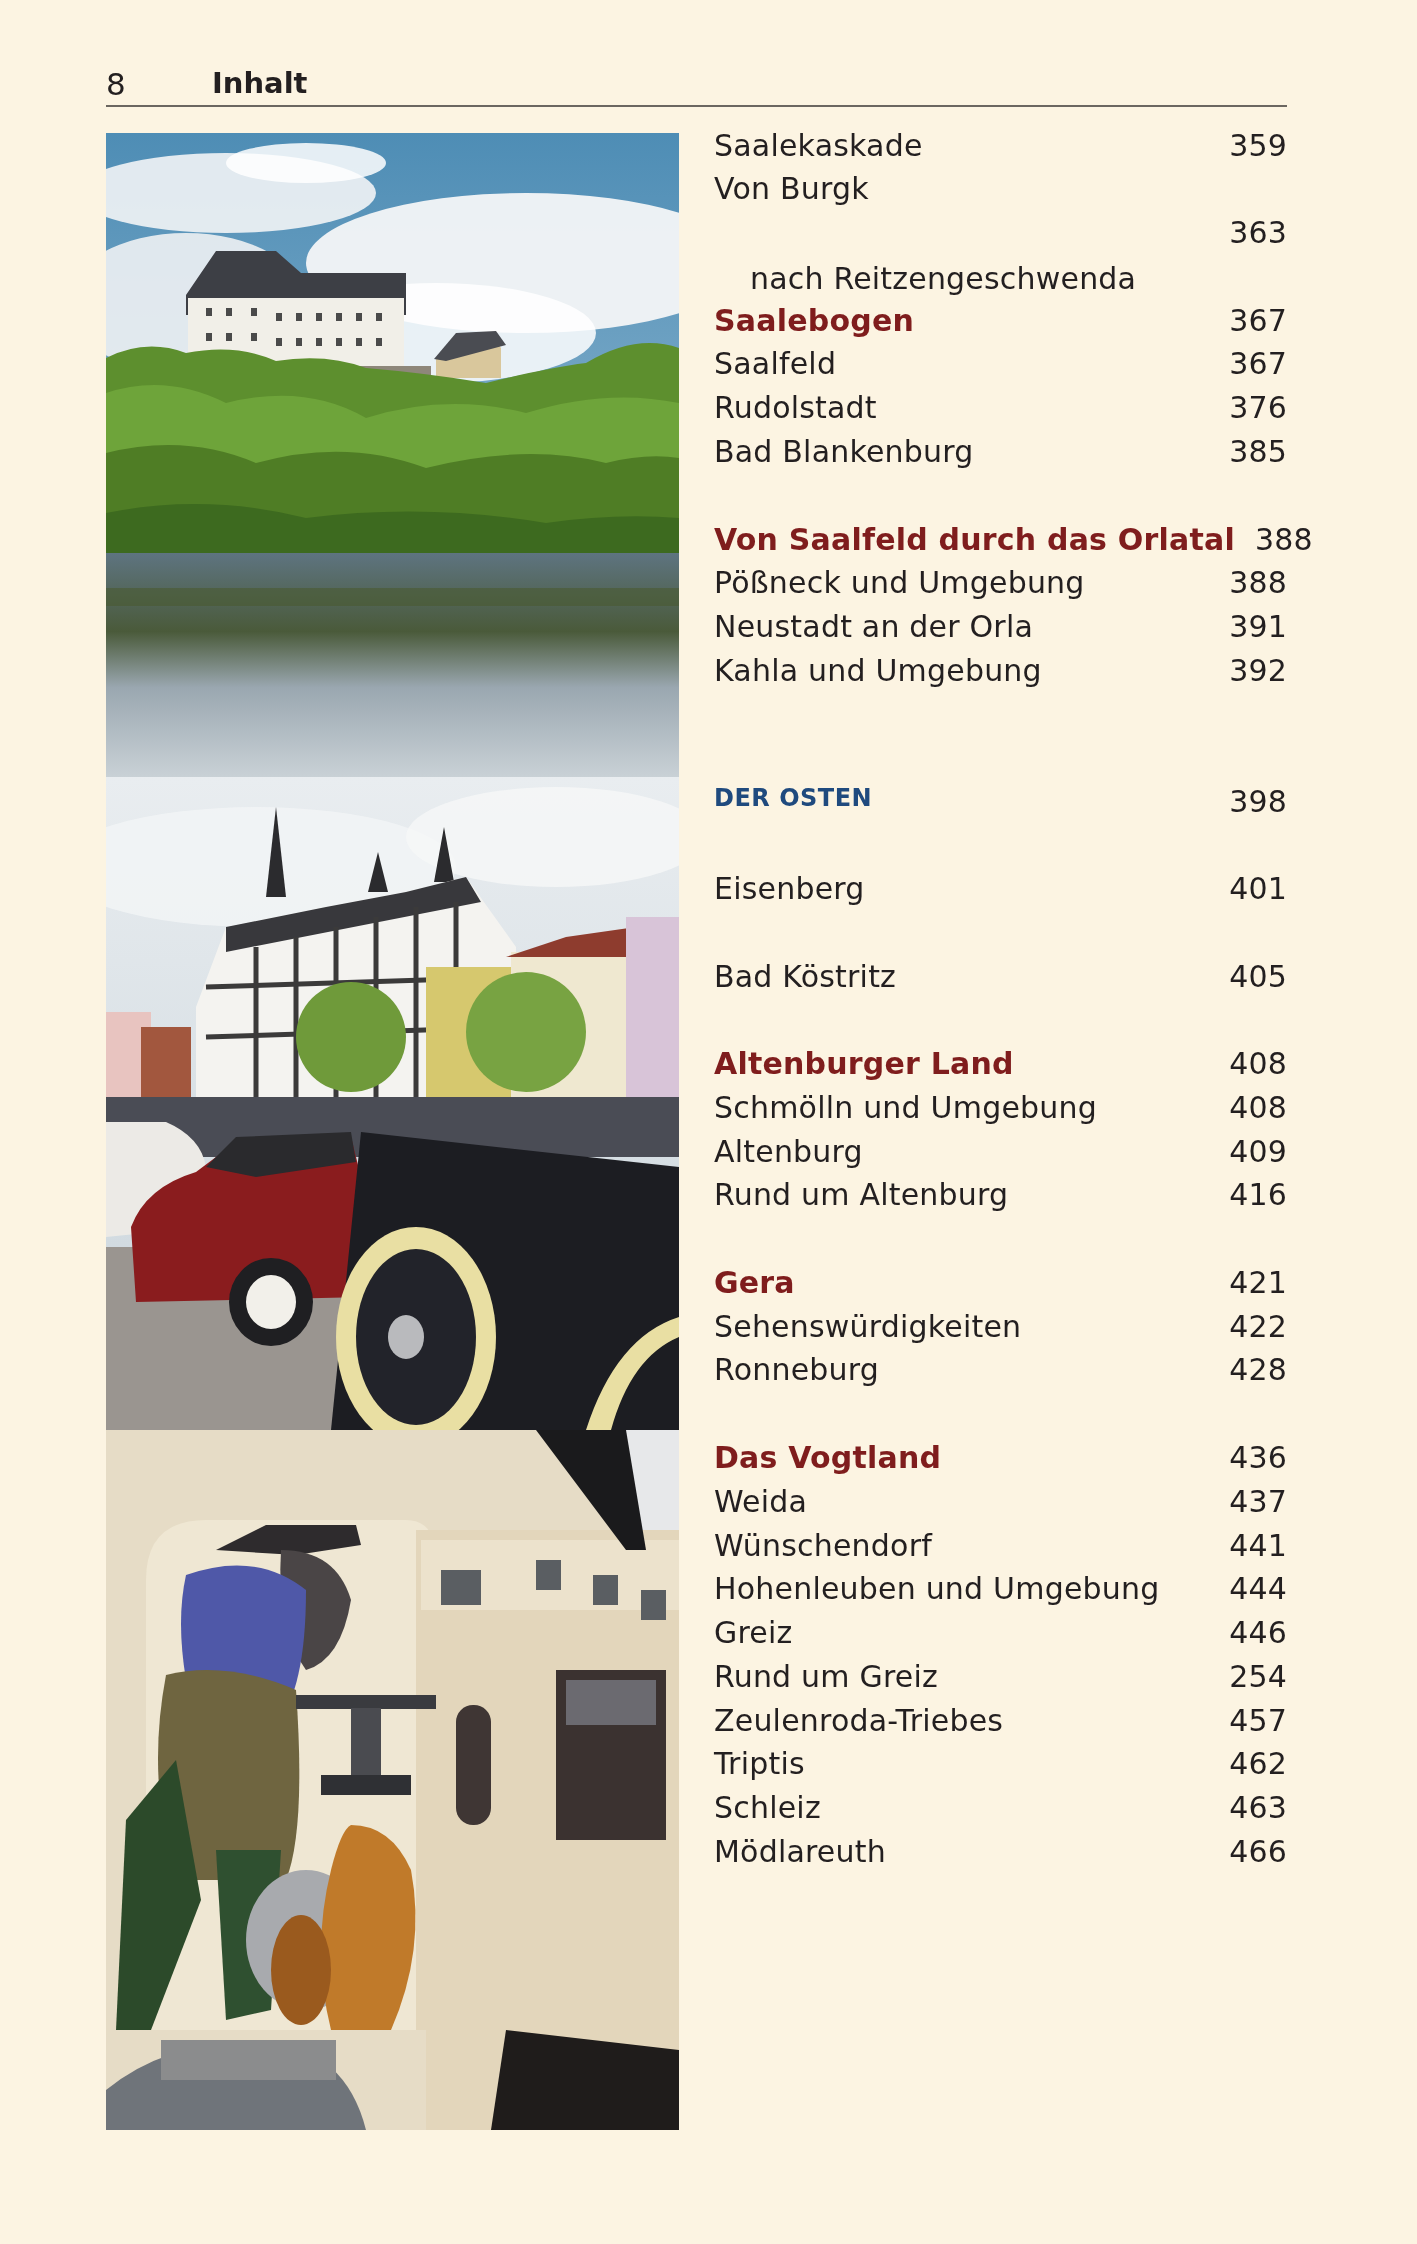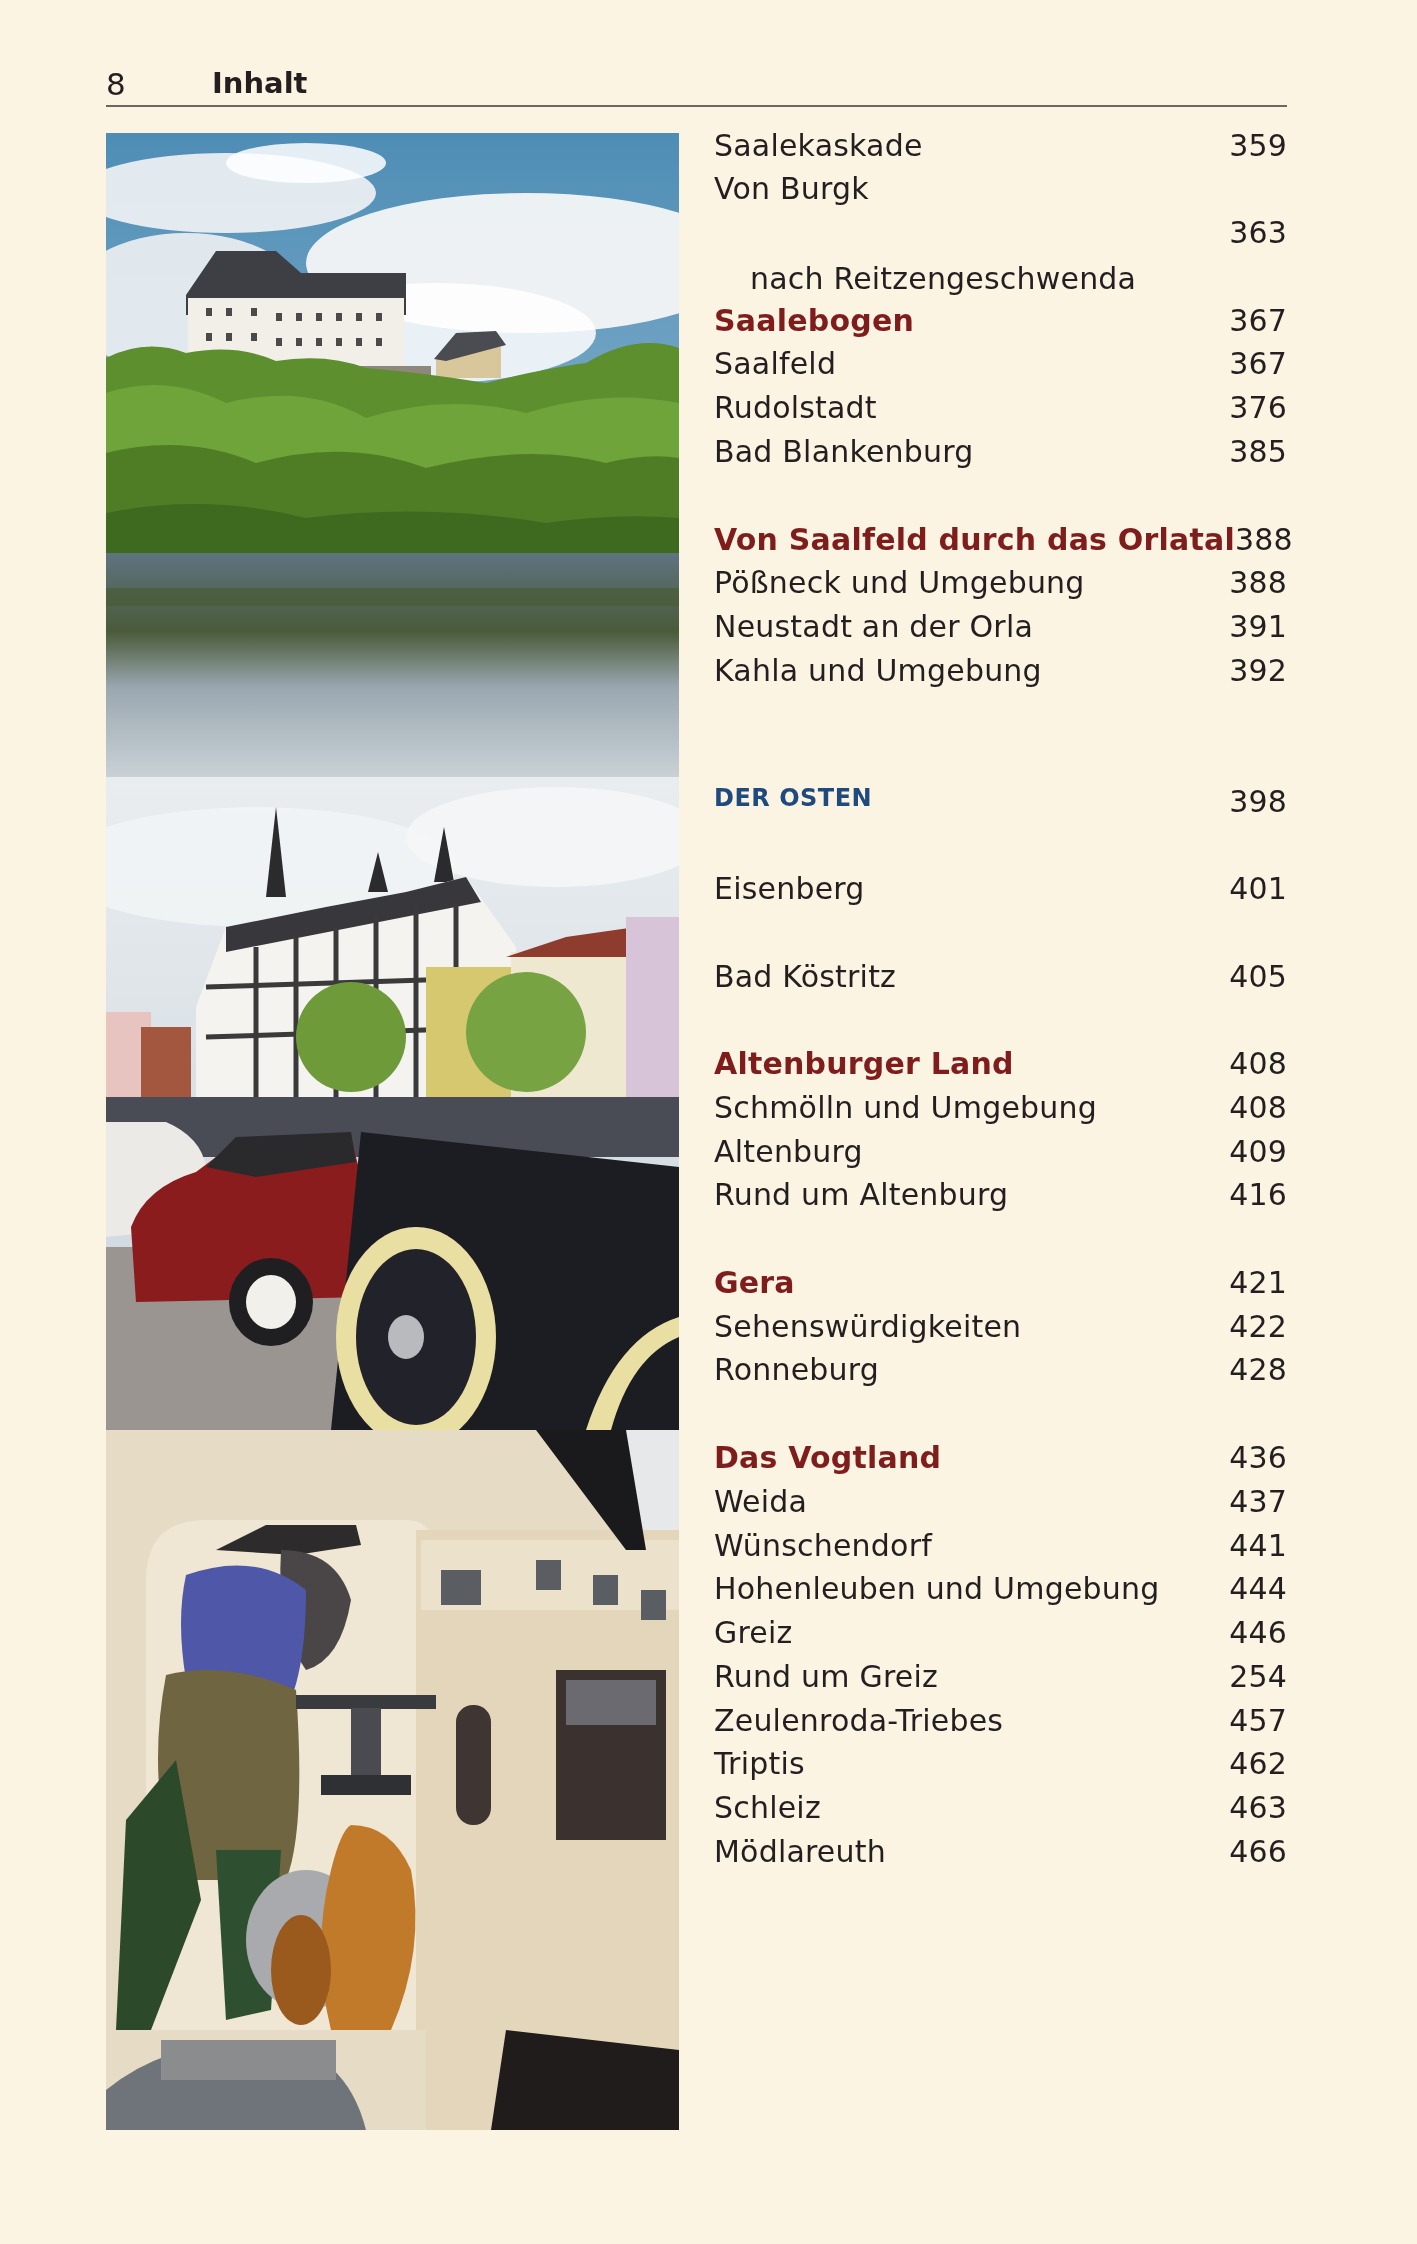--- a/index.html
+++ b/index.html
@@ -16,21 +16,21 @@
 
   .photo { position: absolute; left: 106px; width: 573px; overflow: hidden; }
   .photo svg { display: block; width: 100%; height: 100%; }
   #photo-1 { top: 133px; height: 644px; }
   #photo-2 { top: 777px; height: 653px; }
   #photo-3 { top: 1430px; height: 700px; }
 
   .toc { position: absolute; left: 714px; top: 0; width: 573px; height: 2244px; }
   .toc-row { position: absolute; left: 0; width: 573px; height: 44px; display: flex; align-items: flex-start; justify-content: space-between; font-size: 30px; letter-spacing: 0.2px; }
   .toc-row .label { white-space: nowrap; }
-  .toc-row .page { text-align: right; white-space: nowrap; }
+  .toc-row .page { text-align: right; white-space: nowrap; margin-left: 20px; }
   .toc-row.indent .label { padding-left: 36px; margin-top: 46px; }
   .toc-row.section .label { color: #7f1d1d; font-weight: 700; }
   .toc-row.part { height: 56px; }
   .toc-row.part .label { color: #1f4a7e; font-weight: 700; font-size: 24px; letter-spacing: 0.5px; }
 </style>
 </head>
 <body>
 
 <div class="page-header">
   <span class="page-number">8</span>

